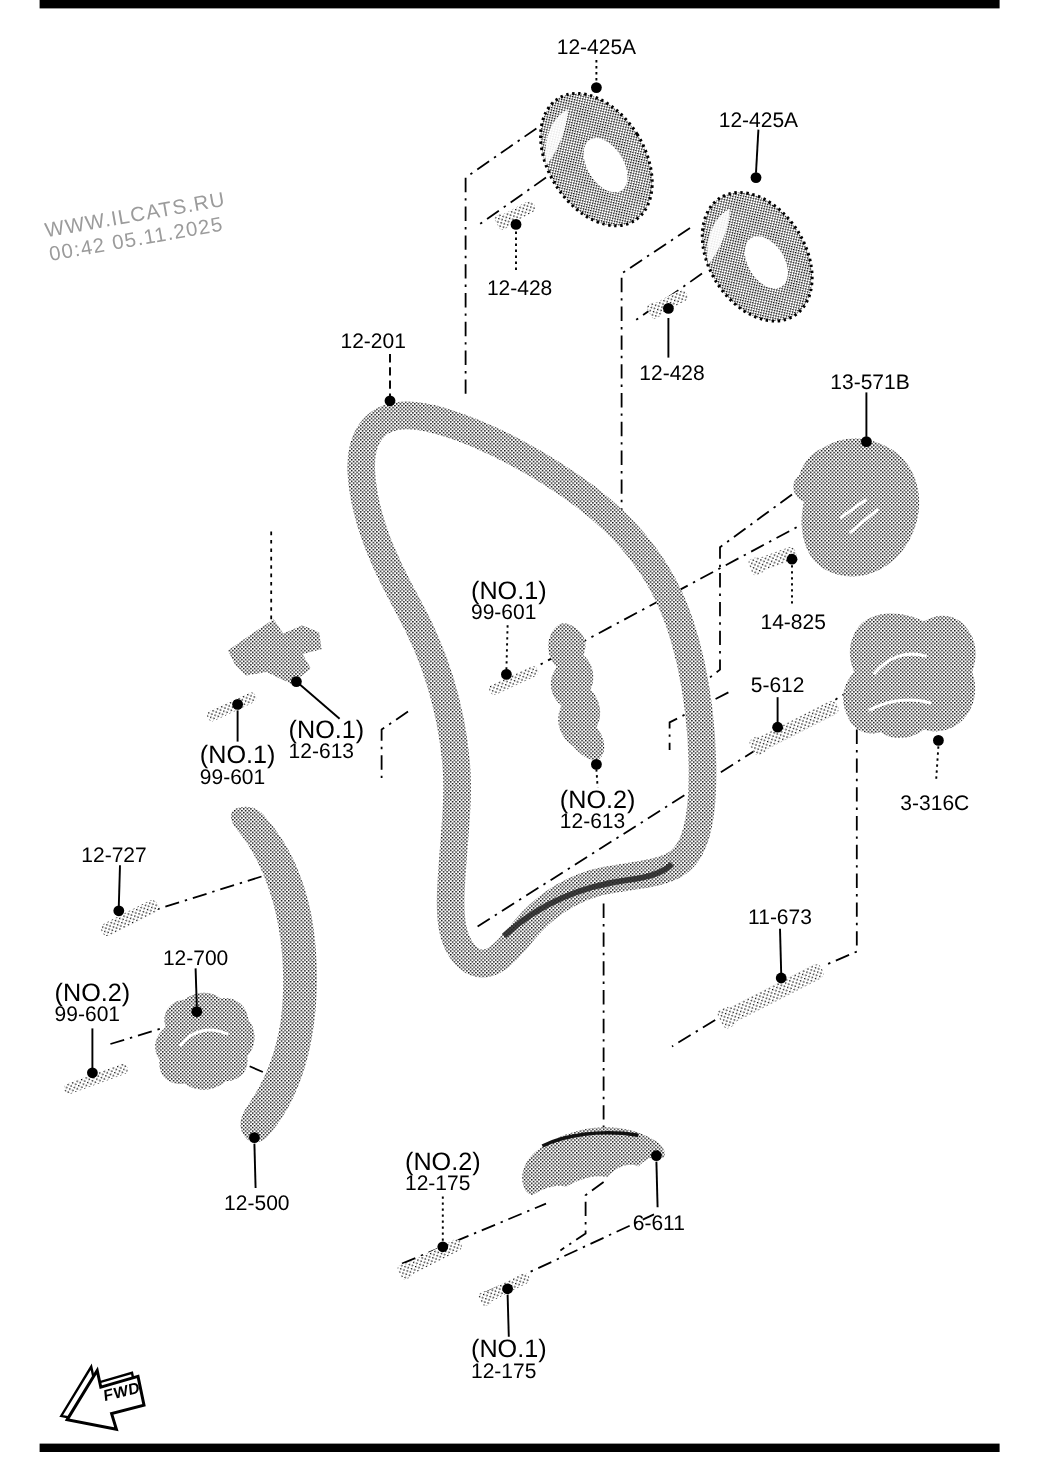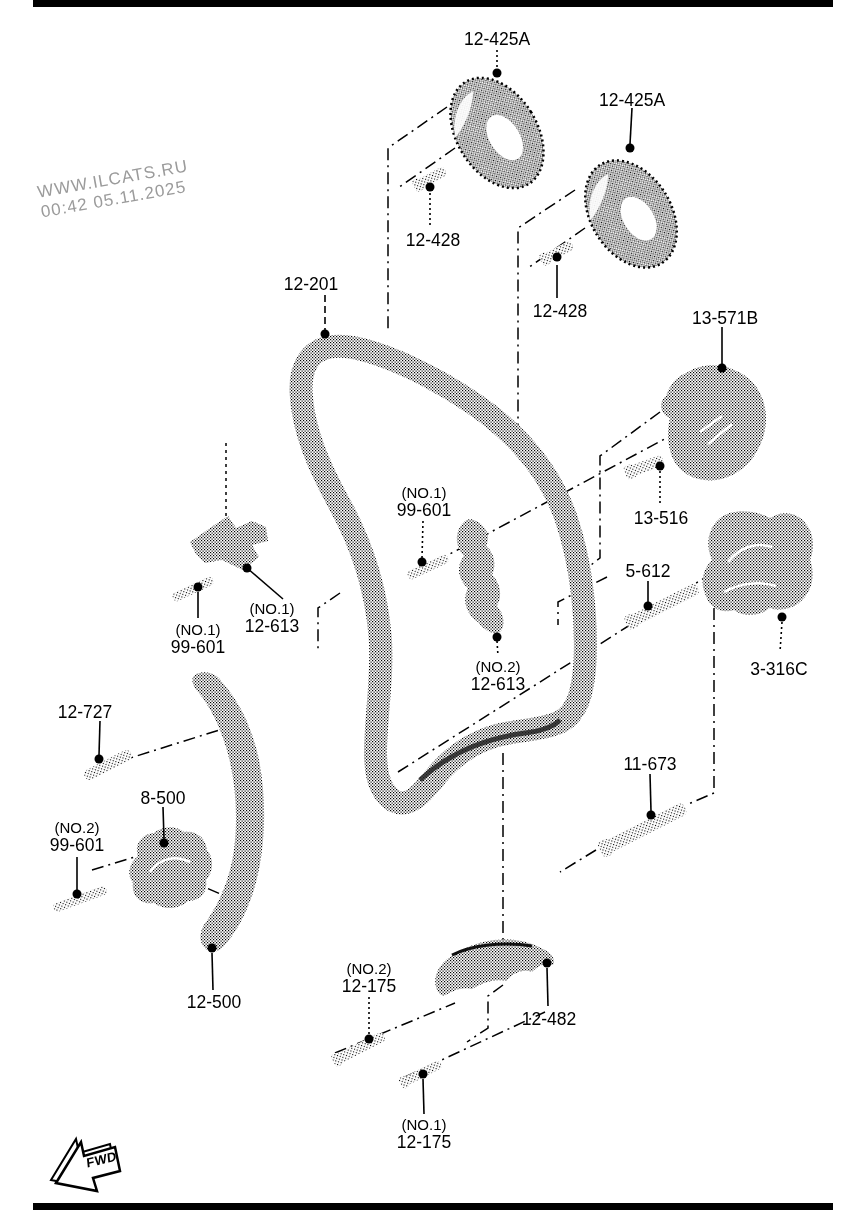--- a/index.html
+++ b/index.html
@@ -5,22 +5,22 @@
   html,body{margin:0;padding:0;background:#ffffff;}
   .stage{position:relative;width:864px;height:1214px;background:#ffffff;overflow:hidden;
          font-family:"Liberation Sans", sans-serif;color:#000;}
   .bar{position:absolute;left:33px;width:800px;height:7px;background:#000;}
   .bar.top{top:0;}
   .bar.bottom{top:1203px;}
   .art{position:absolute;left:0;top:0;}
   .watermark{position:absolute;left:36px;top:183px;color:#9b9b9b;font-size:17px;line-height:20px;
              transform:rotate(-10deg);transform-origin:left top;letter-spacing:1px;}
   .lbl{position:absolute;transform:translateX(-50%);font-size:17.5px;line-height:18px;
-       text-align:center;white-space:nowrap;}
-  .lbl .note{display:block;font-size:15px;line-height:16px;}
+       text-align:left;white-space:nowrap;}
+  .lbl .note{display:block;font-size:21px;line-height:16px;}
   .fwd-text{position:absolute;left:86px;top:1152px;font-size:13px;font-weight:bold;
             transform:rotate(-14deg) skewX(-8deg);letter-spacing:0.5px;}
 </style>
 </head>
 <body>
 
 <div class="stage">
 
   <div class="bar top"></div>
   <div class="bar bottom"></div>
@@ -221,45 +221,45 @@
     <span>WWW.ILCATS.RU</span><br>
     <span>00:42 05.11.2025</span>
   </div>
 
   <div class="lbl" style="left:497px;top:30px"><span>12-425A</span></div>
   <div class="lbl" style="left:632px;top:91px"><span>12-425A</span></div>
   <div class="lbl" style="left:433px;top:231px"><span>12-428</span></div>
   <div class="lbl" style="left:560px;top:302px"><span>12-428</span></div>
   <div class="lbl" style="left:311px;top:275px"><span>12-201</span></div>
   <div class="lbl" style="left:725px;top:309px"><span>13-571B</span></div>
-  <div class="lbl" style="left:661px;top:509px"><span>13-516</span></div>
+  <div class="lbl" style="left:661px;top:509px"><span>14-825</span></div>
   <div class="lbl" style="left:648px;top:562px"><span>5-612</span></div>
   <div class="lbl" style="left:779px;top:660px"><span>3-316C</span></div>
   <div class="lbl" style="left:650px;top:755px"><span>11-673</span></div>
 
   <div class="lbl" style="left:198px;top:622px">
     <span class="note">(NO.1)</span><span>99-601</span></div>
   <div class="lbl" style="left:272px;top:601px">
     <span class="note">(NO.1)</span><span>12-613</span></div>
   <div class="lbl" style="left:424px;top:485px">
     <span class="note">(NO.1)</span><span>99-601</span></div>
   <div class="lbl" style="left:498px;top:659px">
     <span class="note">(NO.2)</span><span>12-613</span></div>
 
-  <div class="lbl" style="left:85px;top:703px"><span>12-727</span></div>
-  <div class="lbl" style="left:163px;top:789px"><span>8-500</span></div>
+  <div class="lbl" style="left:95px;top:703px"><span>12-727</span></div>
+  <div class="lbl" style="left:163px;top:789px"><span>12-700</span></div>
 
   <div class="lbl" style="left:77px;top:820px">
     <span class="note">(NO.2)</span><span>99-601</span></div>
 
   <div class="lbl" style="left:214px;top:993px"><span>12-500</span></div>
 
   <div class="lbl" style="left:369px;top:961px">
     <span class="note">(NO.2)</span><span>12-175</span></div>
 
-  <div class="lbl" style="left:549px;top:1010px"><span>12-482</span></div>
+  <div class="lbl" style="left:549px;top:1010px"><span>6-611</span></div>
 
   <div class="lbl" style="left:424px;top:1117px">
     <span class="note">(NO.1)</span><span>12-175</span></div>
 
   <span class="fwd-text">FWD</span>
 
 </div>
 
 </body></html>

